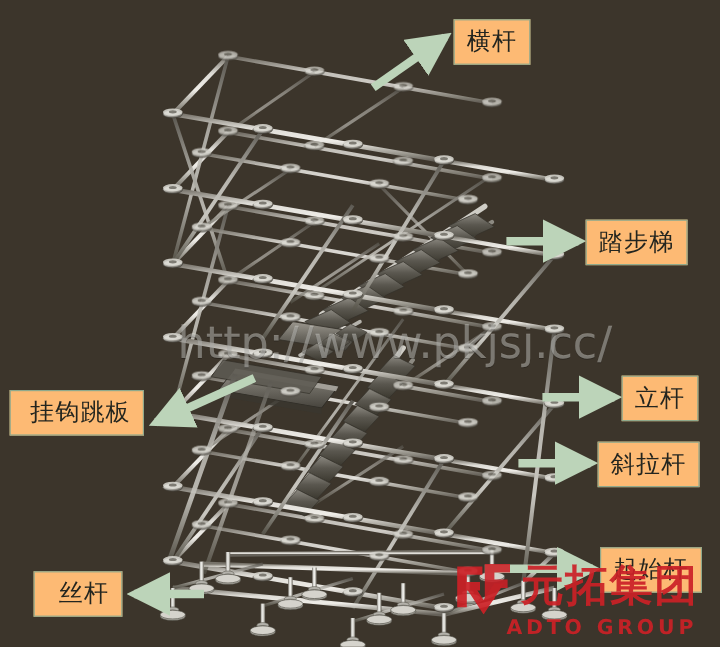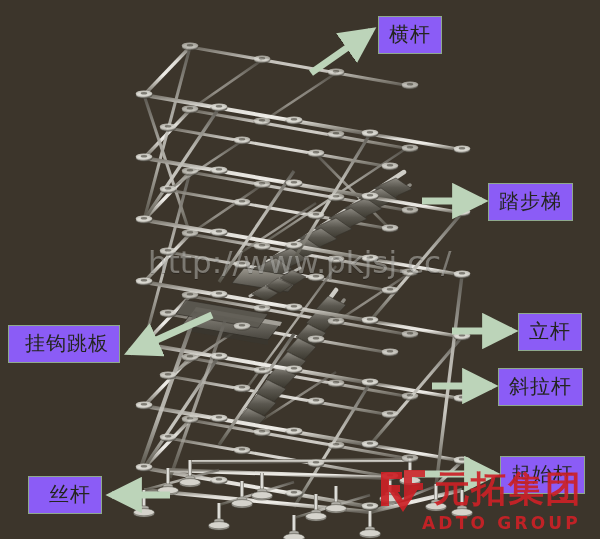--- a/index.html
+++ b/index.html
@@ -19,37 +19,37 @@
     position: absolute;
     left: 0; top: 0;
     width: 600px;
     height: 539px;
   }
   #anno-svg { pointer-events: none; }
 
   
   .callout {
     position: absolute;
-    background: #8b5cf6;
+    background: #fdba74;
     border: 1px solid #8fa98c;
     color: #23251f;
     font-size: 20px;
     line-height: 1;
     padding: 7px 10px 9px 10px;
     white-space: nowrap;
     letter-spacing: 1px;
     font-family: "DejaVu Sans", sans-serif;
   }
 
   
   #url-watermark {
     position: absolute;
     left: 148px;
-    top: 244px;
-    font-size: 31px;
+    top: 264px;
+    font-size: 37px;
     font-family: "DejaVu Sans", sans-serif;
     color: rgba(232, 230, 226, 0.42);
     letter-spacing: 0px;
     white-space: nowrap;
     text-shadow: 0 1px 0 rgba(0,0,0,0.25);
   }
 
   
   #logo-watermark {
     position: absolute;

